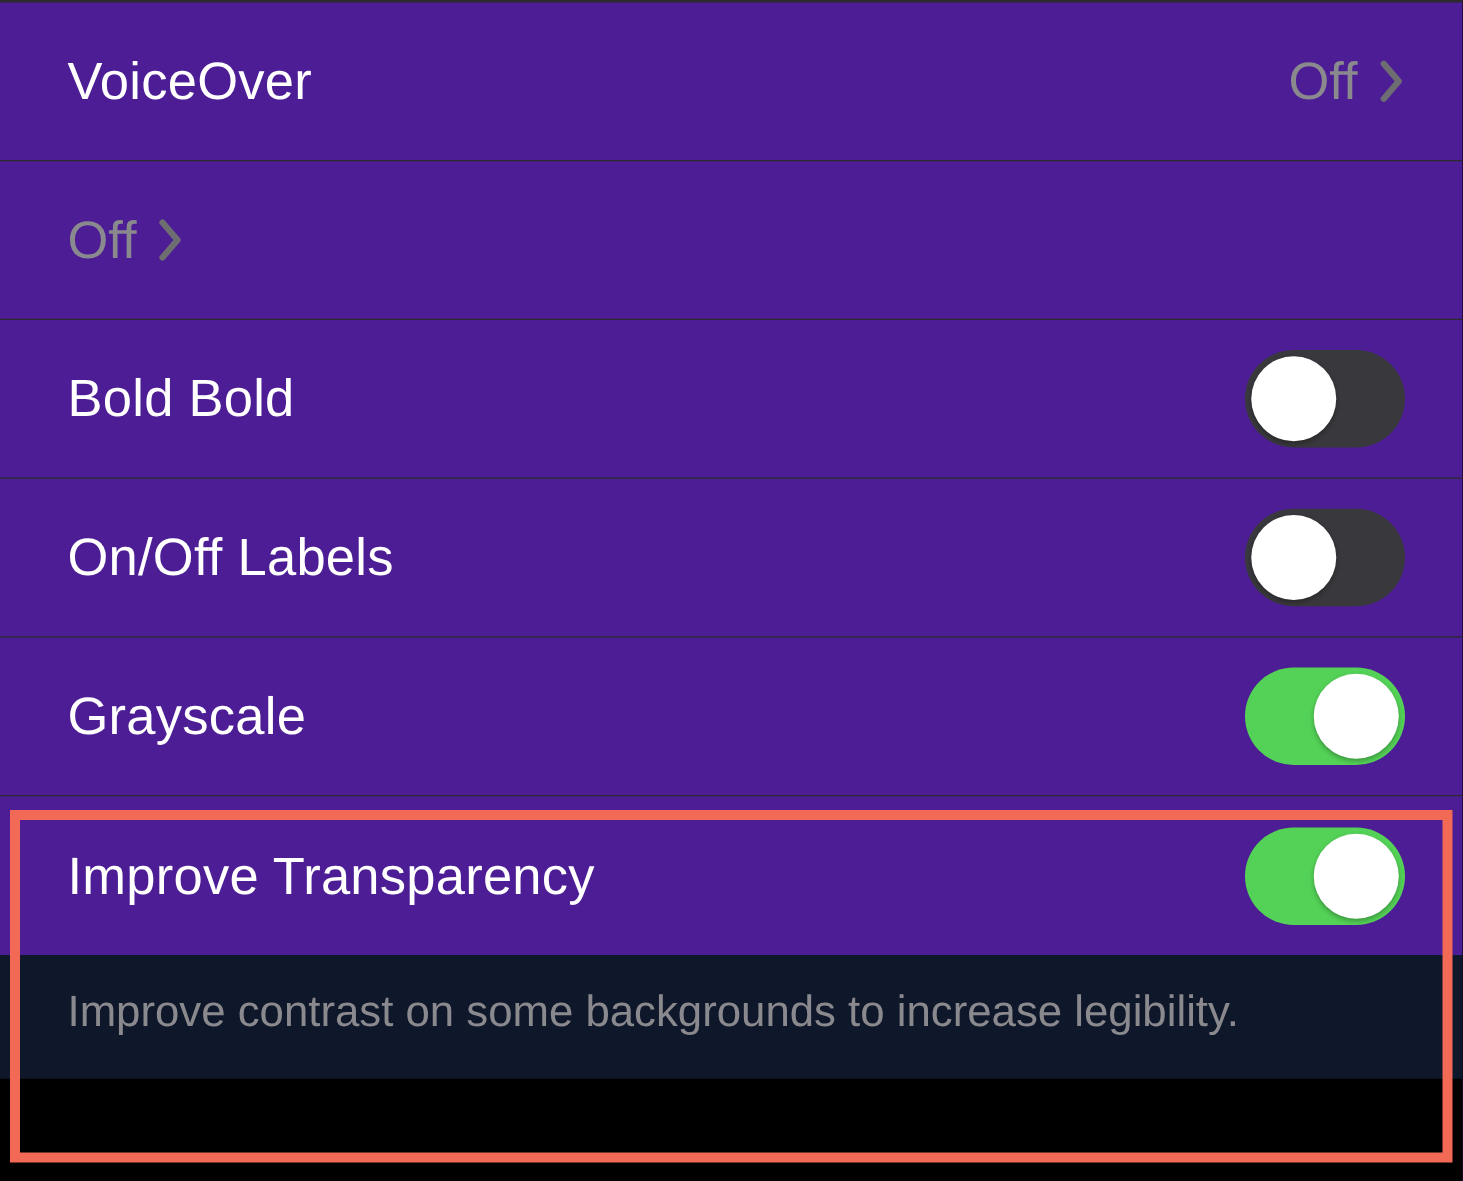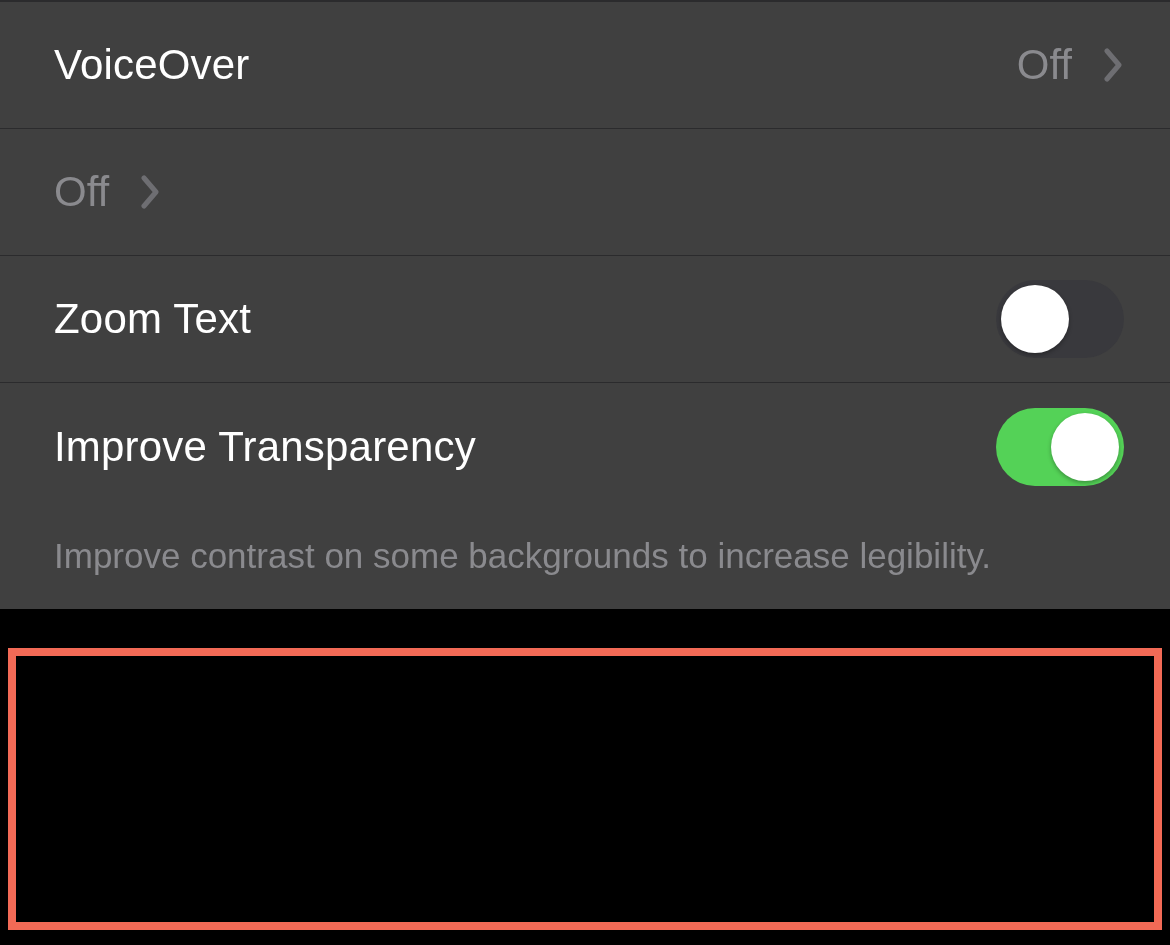--- a/index.html
+++ b/index.html
@@ -5,42 +5,42 @@
   * { box-sizing: border-box; margin: 0; padding: 0; }
   html, body {
     width: 1170px;
     height: 945px;
     background: #000;
     font-family: -apple-system, "Helvetica Neue", Helvetica, Arial, sans-serif;
     overflow: hidden;
   }
   .panel {
     width: 100%;
-    background: #404040;
+    background: #4c1d95;
     border-top: 2px solid #2b2b2d;
   }
   .row {
     display: flex;
     align-items: center;
     justify-content: space-between;
     padding: 0 46px 0 54px;
     height: 127px;
     border-bottom: 1px solid #2b2b2d;
   }
   .row:last-of-type { border-bottom: none; }
   .row-label {
     color: #ffffff;
     font-size: 42px;
     font-weight: 400;
     letter-spacing: 0.2px;
   }
   .row-right {
     display: flex;
     align-items: center;
-    gap: 32px;
+    gap: 18px;
     justify-content: flex-end;
   }
   .row-value {
     color: #8a8a8e;
     font-size: 42px;
     font-weight: 400;
   }
   .chevron {
     width: 20px;
     height: 34px;
@@ -78,21 +78,21 @@
     transition: left .1s;
   }
   .switch.on .knob {
     left: 55px;
   }
   .footer-text {
     color: #8a8a8e;
     font-size: 35px;
     line-height: 1.35;
     padding: 22px 54px 30px 54px;
-    background: #404040;
+    background: #0f172a;
   }
   .highlight-box {
     position: absolute;
     border: 8px solid #f26a56;
     pointer-events: none;
     left: 8px;
     top: 648px;
     width: 1154px;
     height: 282px;
   }
@@ -126,29 +126,45 @@
         <span class="row-value">Off</span>
         <span class="chevron">
           <svg viewBox="0 0 20 34" width="20" height="34">
               <path d="M3 3 L15 17 L3 31"></path>
             </svg>
         </span>
       </span>
     </div>
 
     <div class="row">
-      <span class="row-label">Zoom Text</span>
+      <span class="row-label">Bold Bold</span>
       <span class="row-right">
         <span class="switch">
           <span class="knob"></span>
         </span>
       </span>
     </div>
 
+    <div class="row">
+      <span class="row-label">On/Off Labels</span>
+      <span class="row-right">
+        <span class="switch">
+          <span class="knob"></span>
+        </span>
+      </span>
+    </div>
 
+    <div class="row">
+      <span class="row-label">Grayscale</span>
+      <span class="row-right">
+        <span class="switch on">
+          <span class="knob"></span>
+        </span>
+      </span>
+    </div>
 
     <div class="row">
       <span class="row-label">Improve Transparency</span>
       <span class="row-right">
         <span class="switch on">
           <span class="knob"></span>
         </span>
       </span>
     </div>
 

